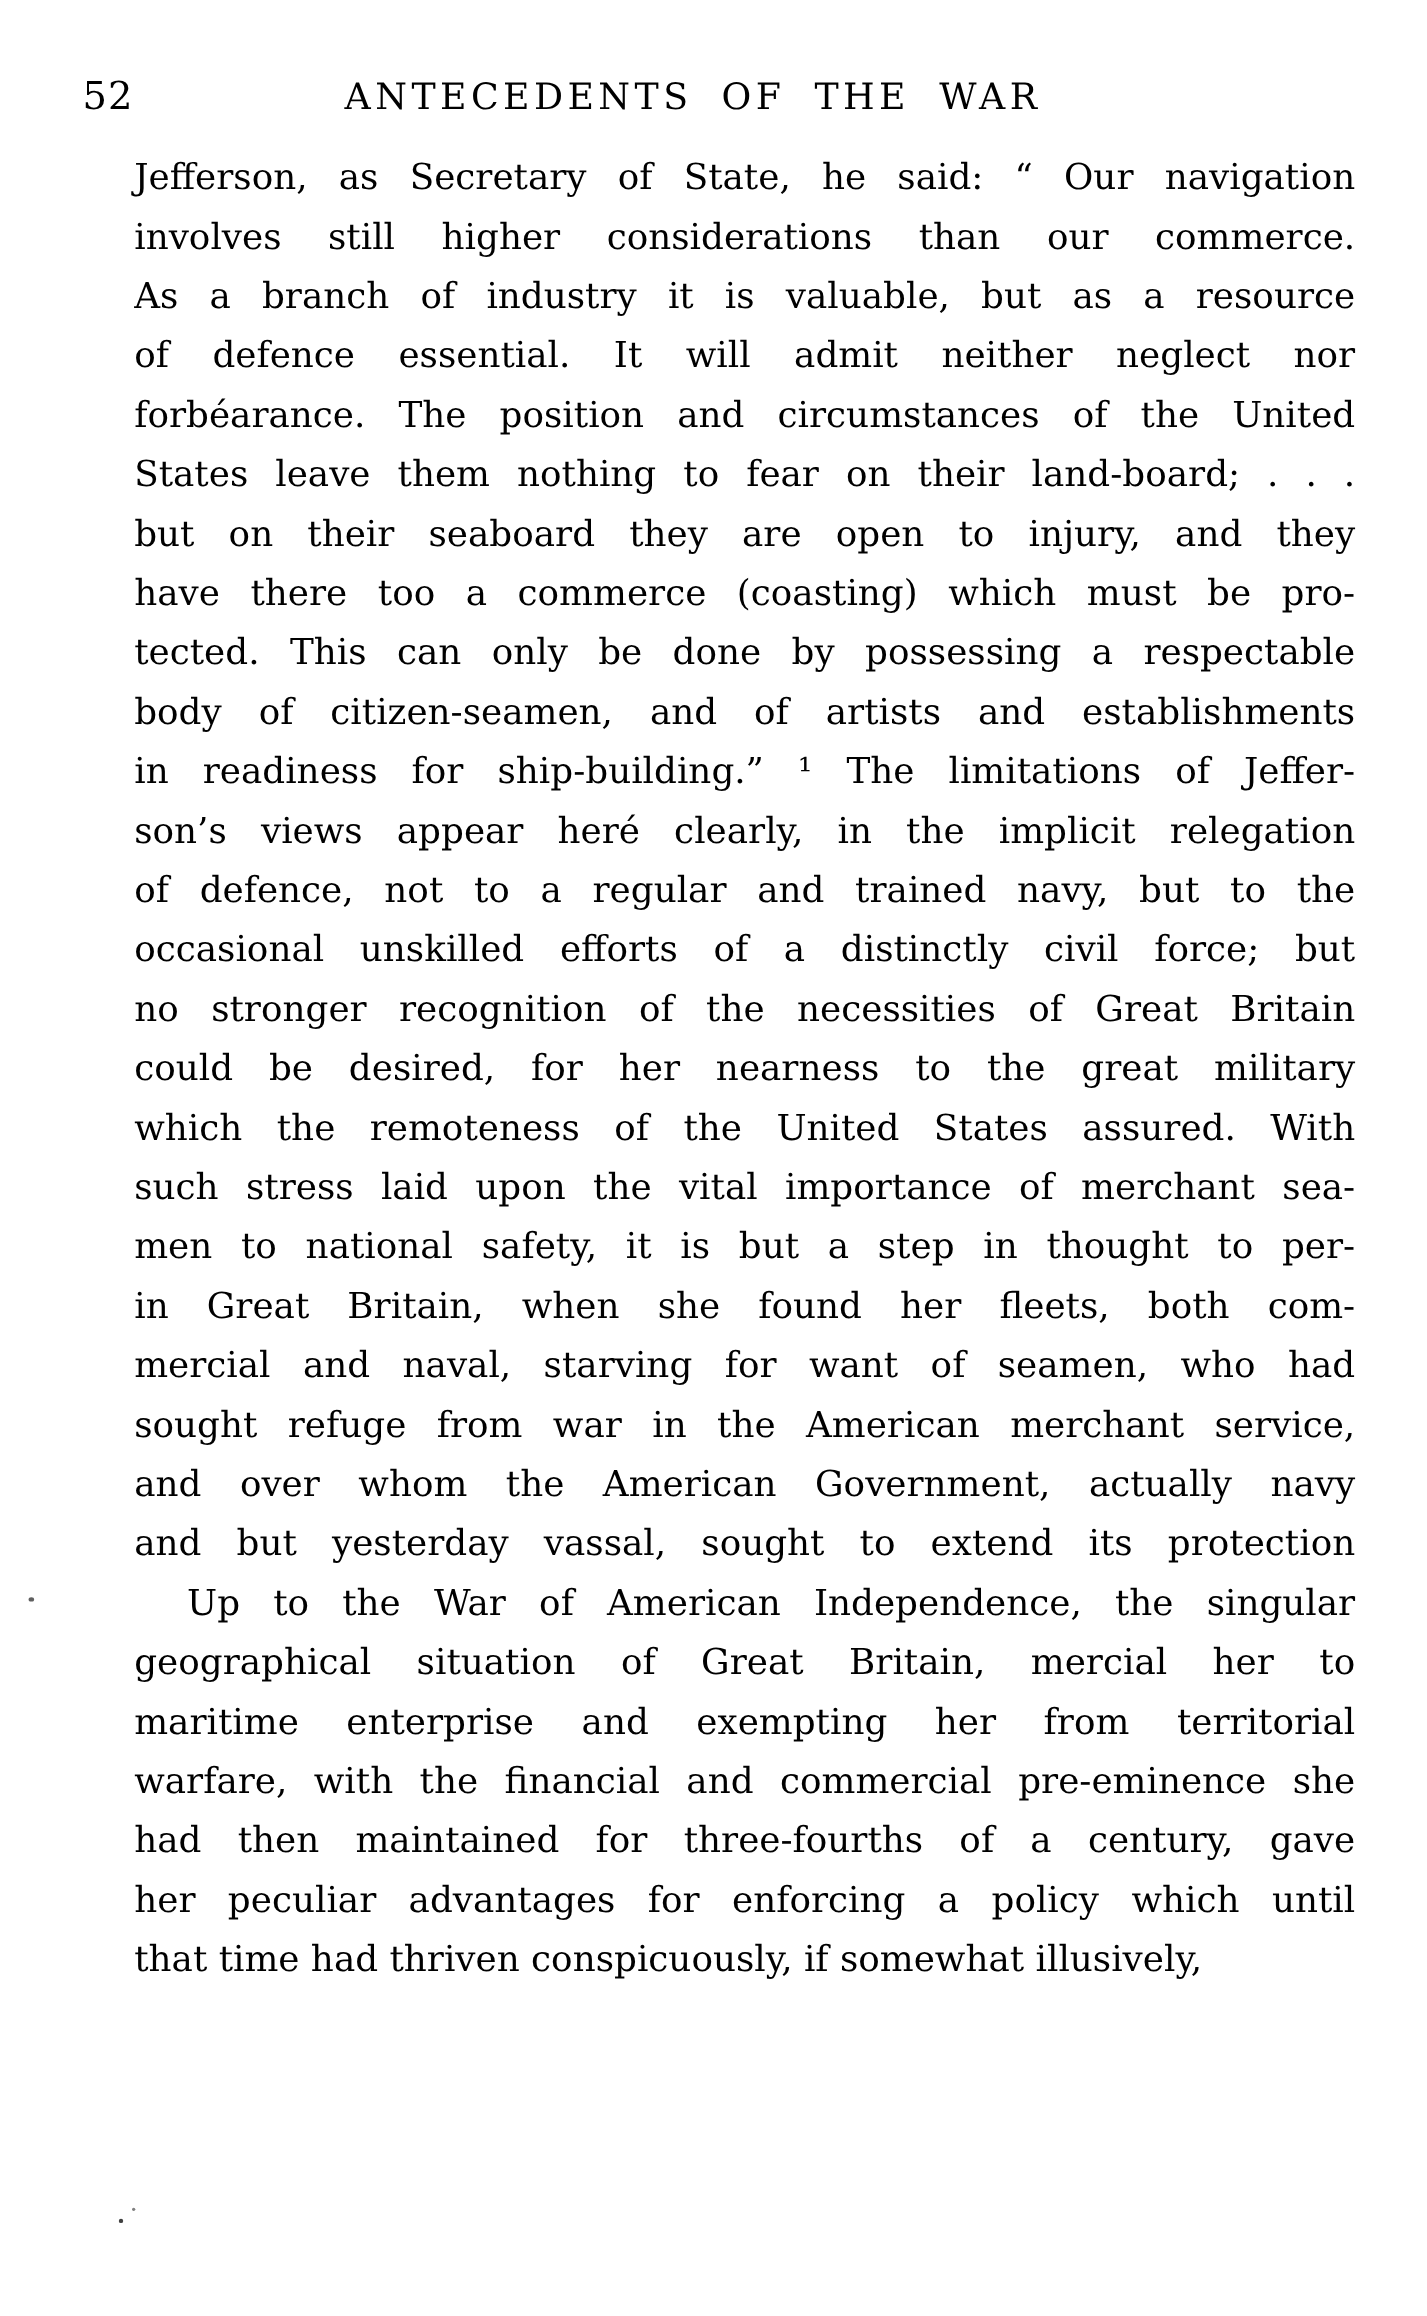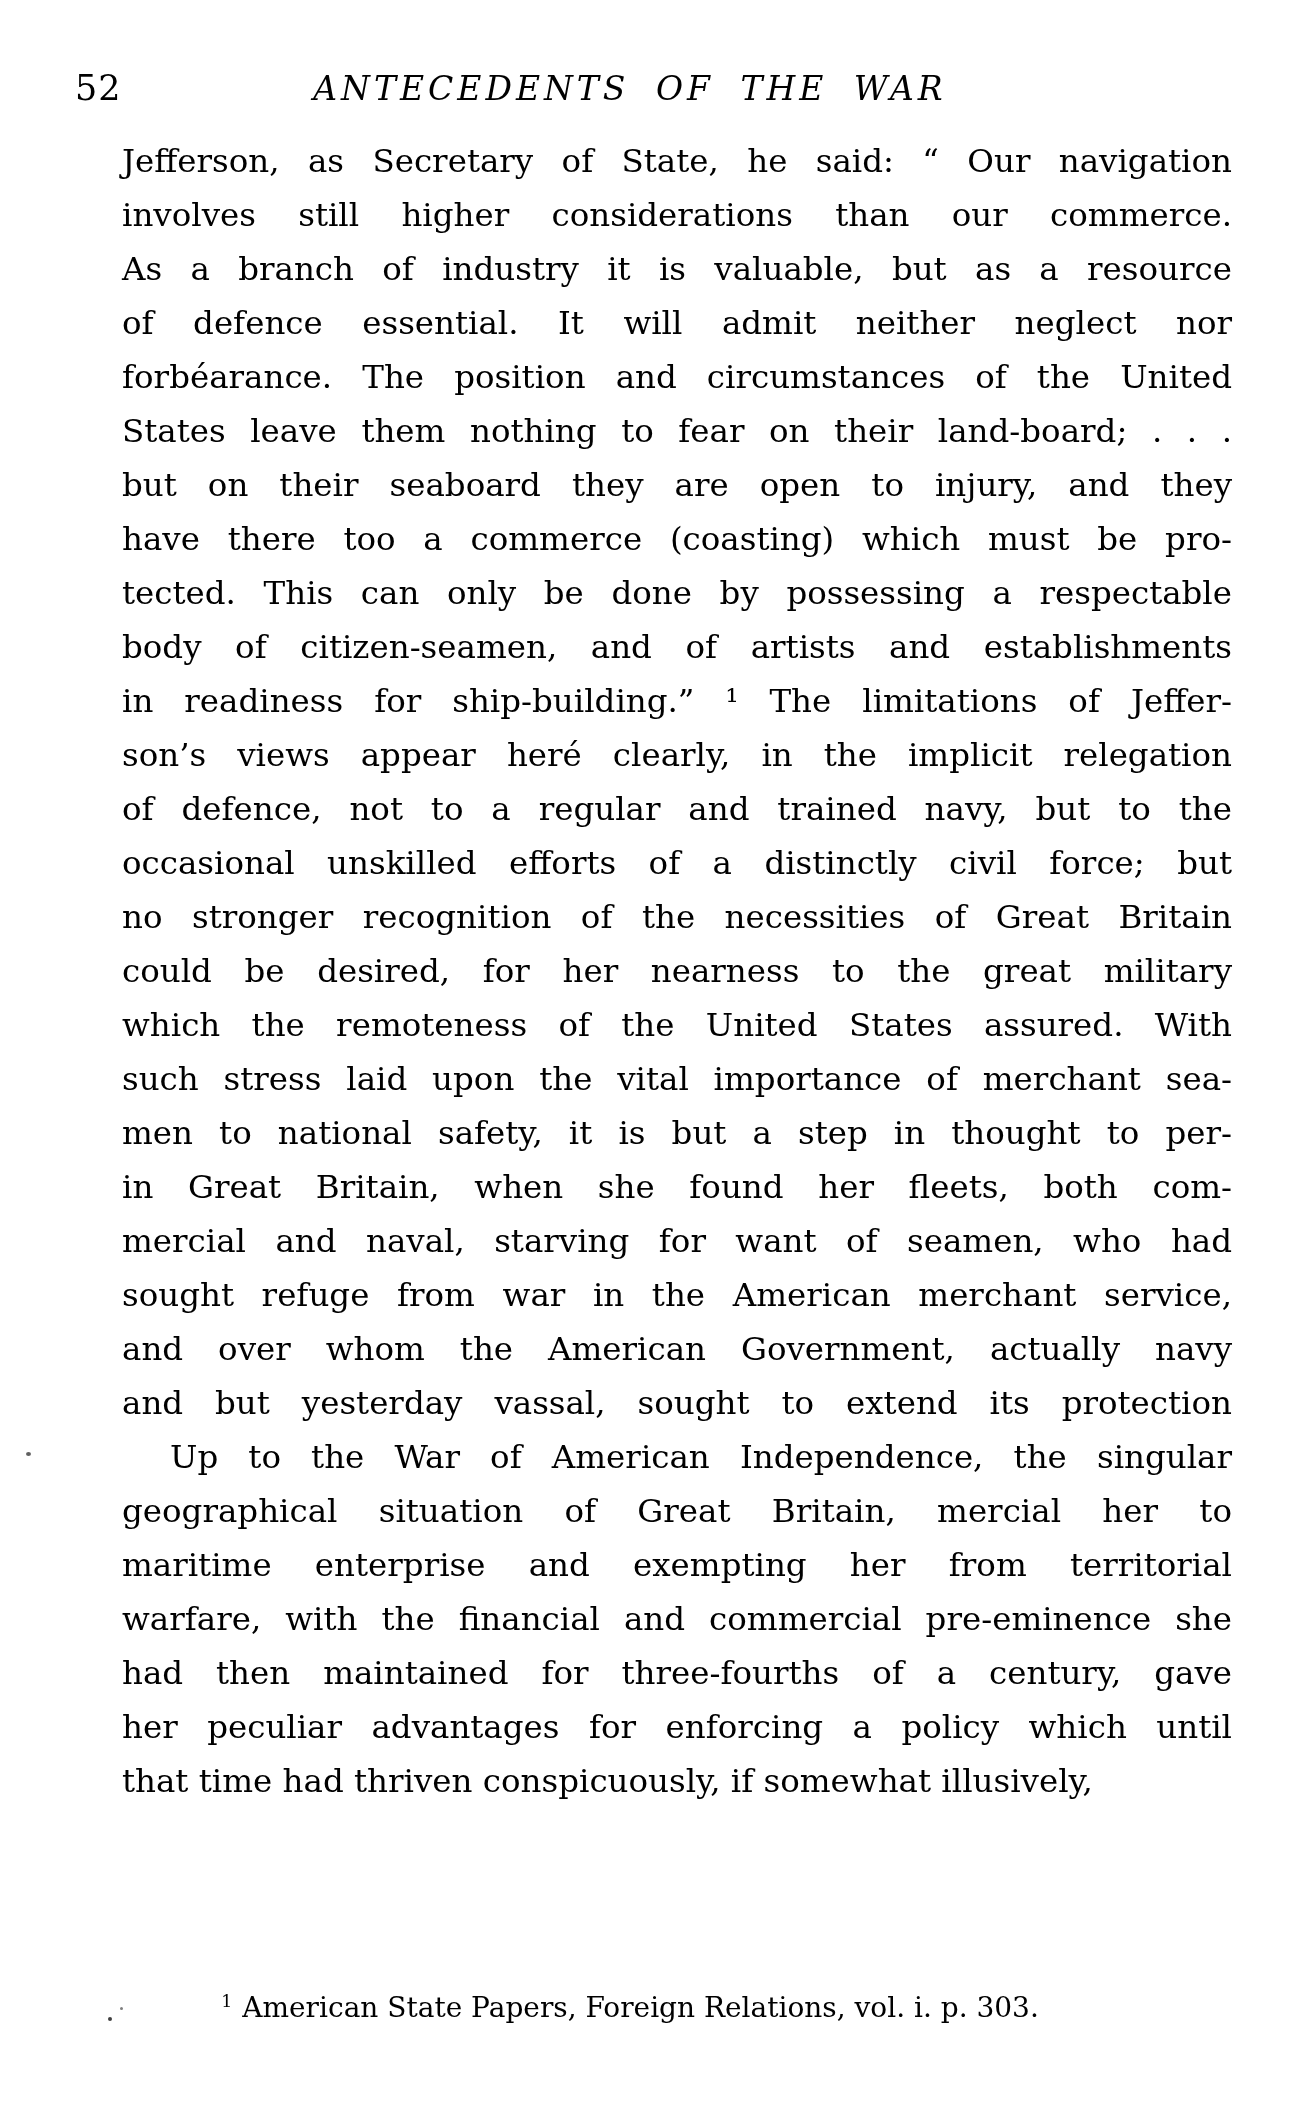--- a/index.html
+++ b/index.html
@@ -25,21 +25,20 @@
     grid-template-columns: 1fr auto 1fr;
     align-items: baseline;
   }
   .page-number {
     font-size: 35px;
     justify-self: start;
     letter-spacing: 1px;
   }
   .header-title {
     font-size: 33px;
-    font-style: italic;
     letter-spacing: 4px;
     word-spacing: 12px;
     white-space: nowrap;
   }
   .body-text {
     position: absolute;
     top: 134px;
     left: 75px;
     width: 1110px;
     margin-left: 47px;
@@ -121,21 +120,18 @@
         <div class="line">Up to the War of American Independence, the singular</div>
         <div class="line">geographical situation of Great Britain, mercial her to</div>
         <div class="line">maritime enterprise and exempting her from territorial</div>
         <div class="line">warfare, with the financial and commercial pre-eminence she</div>
         <div class="line">had then maintained for three-fourths of a century, gave</div>
         <div class="line">her peculiar advantages for enforcing a policy which until</div>
         <div class="line last">that time had thriven conspicuously, if somewhat illusively,</div>
       </div>
     </div>
 
-  <div class="footnote">
-    <sup>1</sup><span>American State Papers, Foreign Relations, vol. i. p. 303.</span>
-  </div>
 
   <div class="speck s1"></div>
   <div class="speck s2"></div>
   <div class="speck s3"></div>
 
 </div>
 
 </body></html>

